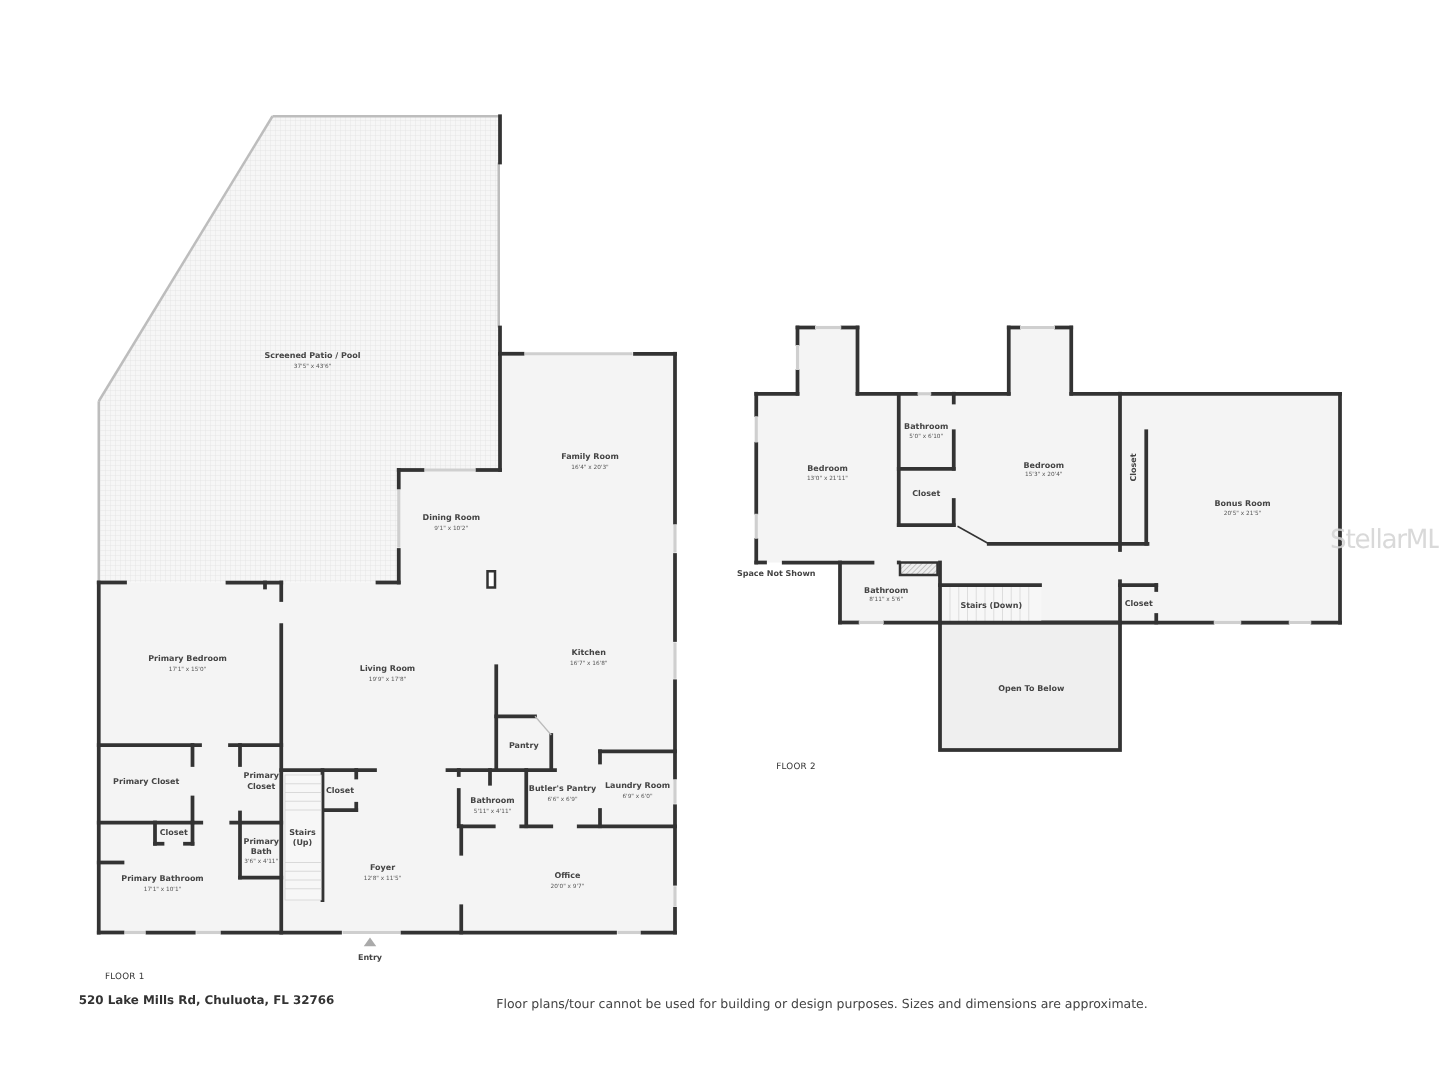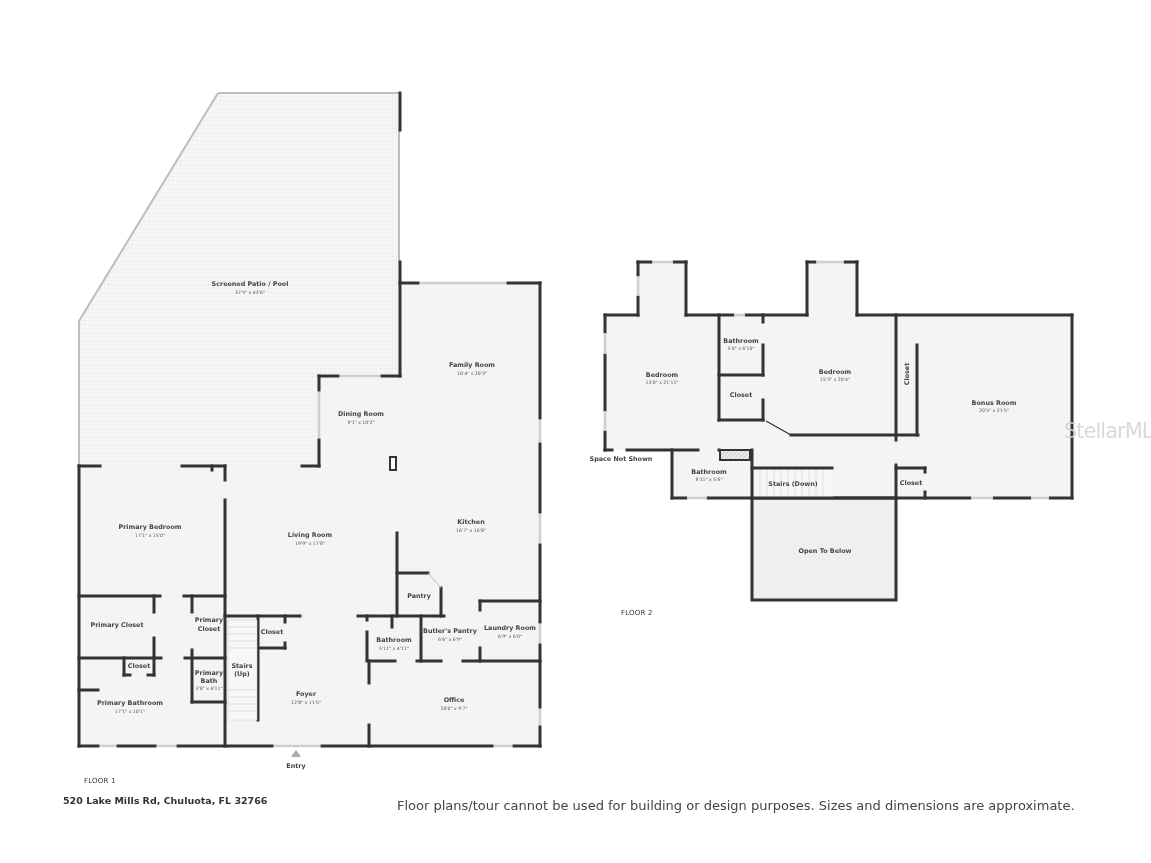--- a/index.html
+++ b/index.html
@@ -4,21 +4,21 @@
 <style>
   html, body { margin: 0; padding: 0; background: #ffffff; }
   body { width: 1151px; height: 863px; position: relative; overflow: hidden;
          font-family: "DejaVu Sans", sans-serif; }
   #plan { position: absolute; left: 0; top: 0; width: 1151px; height: 863px; }
   .room-name { font-family: "DejaVu Sans", sans-serif; font-size: 6.4px; font-weight: bold; fill: #444; }
   .room-dim  { font-family: "DejaVu Sans", sans-serif; font-size: 4.6px; fill: #555; }
   .lbl { font-family: "DejaVu Sans", sans-serif; font-size: 6.4px; font-weight: bold; fill: #444; }
   .floor-label { position: absolute; font-size: 7px; color: #333; letter-spacing: 0.2px; }
   .address { position: absolute; left: 20px; top: 795px; font-size: 9.5px; font-weight: bold; color: #333; margin-left: 43px; }
-  .disclaimer { position: absolute; left: 397px; top: 798px; font-size: 13px; color: #444; }
+  .disclaimer { position: absolute; left: 397px; top: 798px; font-size: 10px; color: #444; }
   .watermark { position: absolute; left: 1064px; top: 419px; font-size: 21px; color: rgba(210,210,210,0.85);
                font-family: "DejaVu Sans", sans-serif; letter-spacing: -1px; }
 </style>
 </head>
 <body>
 
 <svg id="plan" viewBox="0 0 1151 863" xmlns="http://www.w3.org/2000/svg">
   <defs>
     <pattern id="grid" width="4" height="4" patternUnits="userSpaceOnUse">
       <rect width="4" height="4" fill="#f6f6f6"></rect>

